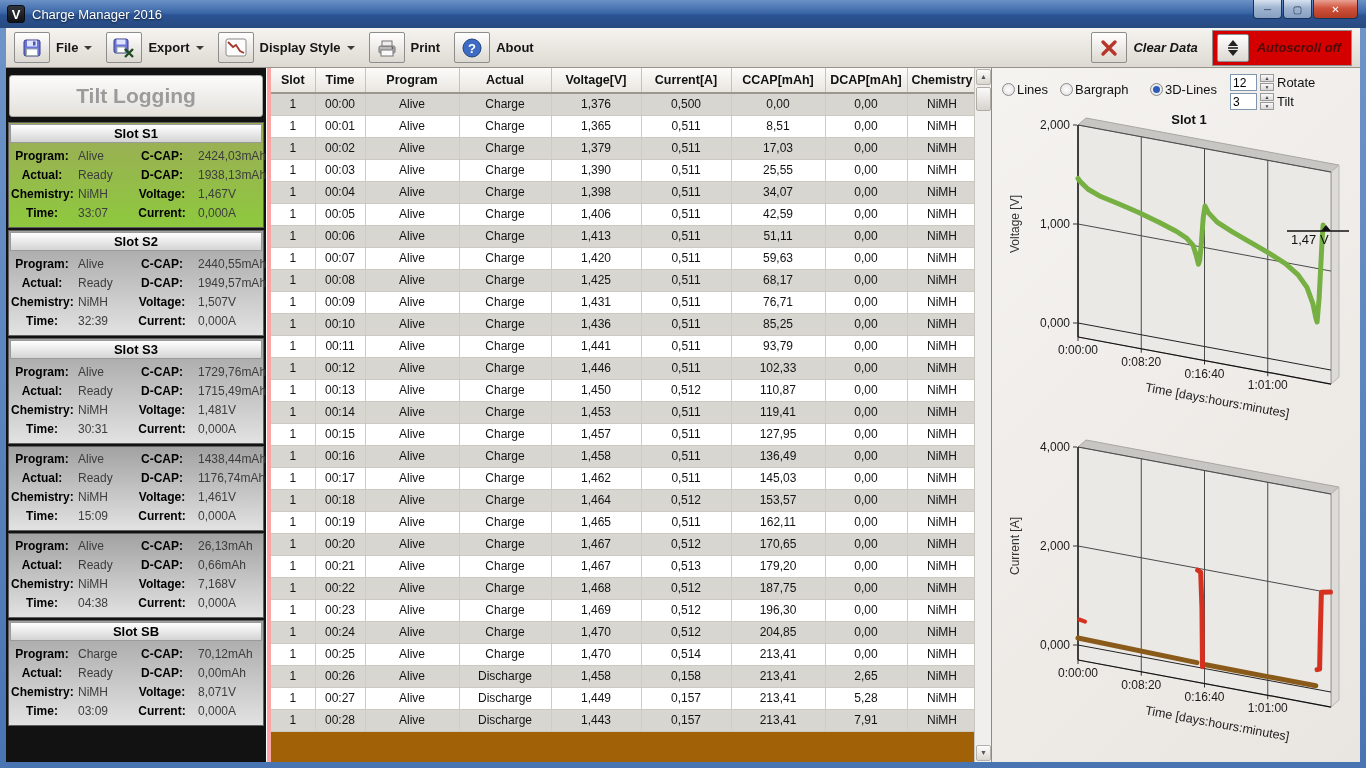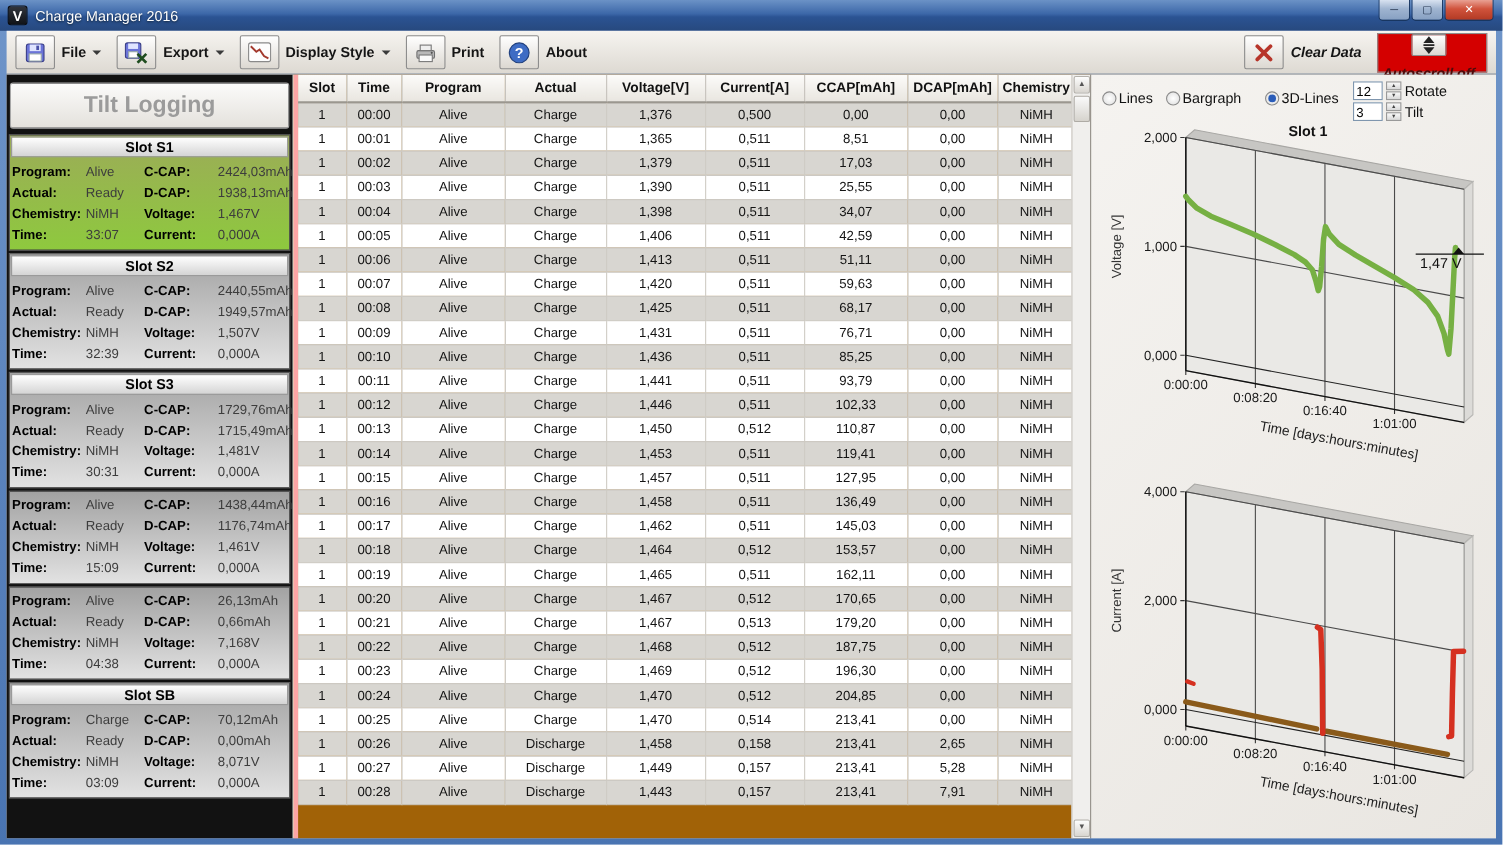--- a/index.html
+++ b/index.html
@@ -23,39 +23,39 @@
   .toolbar { position:absolute; top:28px; left:6px; right:6px; height:40px;
     background:linear-gradient(#f6f4f0,#ddd9d2); border-bottom:1px solid #97928a;
     display:flex; align-items:center; padding:0 8px; gap:14px; }
   .tbtn { display:flex; align-items:center; gap:6px; cursor:default; }
   .iconbox { width:36px; height:31px; border:1px solid #8d8d8d; border-radius:2px;
     background:linear-gradient(#ffffff,#dcd8d1); display:flex; align-items:center; justify-content:center; }
   .tbtn-label { font-size:13px; font-weight:bold; color:#151515; }
   .caret { width:0; height:0; border-left:4px solid transparent; border-right:4px solid transparent; border-top:4px solid #3a3a3a; }
   .toolbar-right { margin-left:auto; display:flex; align-items:center; gap:14px;font-style:italic; }
   .autoscroll { height:36px; border:1px solid #8e8e8e; display:flex; align-items:center; gap:8px;
-    padding:0 10px 0 4px;flex-direction:column; }
+    padding:0 10px 0 4px; }
   .autoscroll .auto-label { font-size:13px; font-weight:bold; }
   .autoscroll .iconbox { width:32px; height:28px; }
 
   
   .main { position:absolute; top:68px; left:6px; right:6px; bottom:6px; background:#fff; }
 
   
   .sidebar { position:absolute; left:0; top:0; width:260px; bottom:0; background:#121212; overflow:hidden; }
   .start-logging { margin:7px 3px 5px 3px; height:42px; background:linear-gradient(#fbfbfa,#e4e1dc);
     border:1px solid #a7a7a7; border-radius:3px; display:flex; align-items:center; justify-content:center;
     color:#9b9b9b; font-size:21px; font-weight:bold; }
   .slot { margin:0 2px 2px 2px; border:1px solid #5f5f5f; background:linear-gradient(#a2a2a2,#e2e2e2); }
   .slot.green { background:linear-gradient(#9cab58,#8ec93e); }
   .slot-header { margin:1px; height:19px; line-height:18px; background:linear-gradient(#ffffff,#d4d4d4);
     border:1px solid #9a9a9a; text-align:center; font-weight:bold; font-size:13px; color:#000; }
   .slot-body { display:grid; grid-template-columns:62px 58px 62px auto; padding:3px 4px 4px 2px; }
   .frow { line-height:19px; font-size:12px; white-space:nowrap; }
-  .flabel { font-weight:bold; color:#000; text-align:left; }
+  .flabel { font-weight:bold; color:#000; text-align:center; }
   .fval { color:#3d3d3d; text-align:left; padding-left:5px; }
 
   
   .table-area { position:absolute; left:261px; top:0; width:724px; bottom:0; background:#a16207; border-left:4px solid #fca5a5; }
   table { border-collapse:collapse; table-layout:fixed; width:706px; }
   th { height:25px; font-size:12.5px; font-weight:bold; color:#111; text-align:center;
     background:linear-gradient(#fcfbf9,#e9e6e0); border-right:1px solid #c6c3bd; border-bottom:2px solid #9b978f; }
   td { height:22px; font-size:12px; color:#141414; text-align:center;
     border-right:1px solid #cfccc6; border-bottom:1px solid #ccc9c3; background:#fff; }
   tr.alt td { background:#d8d6d1; }

